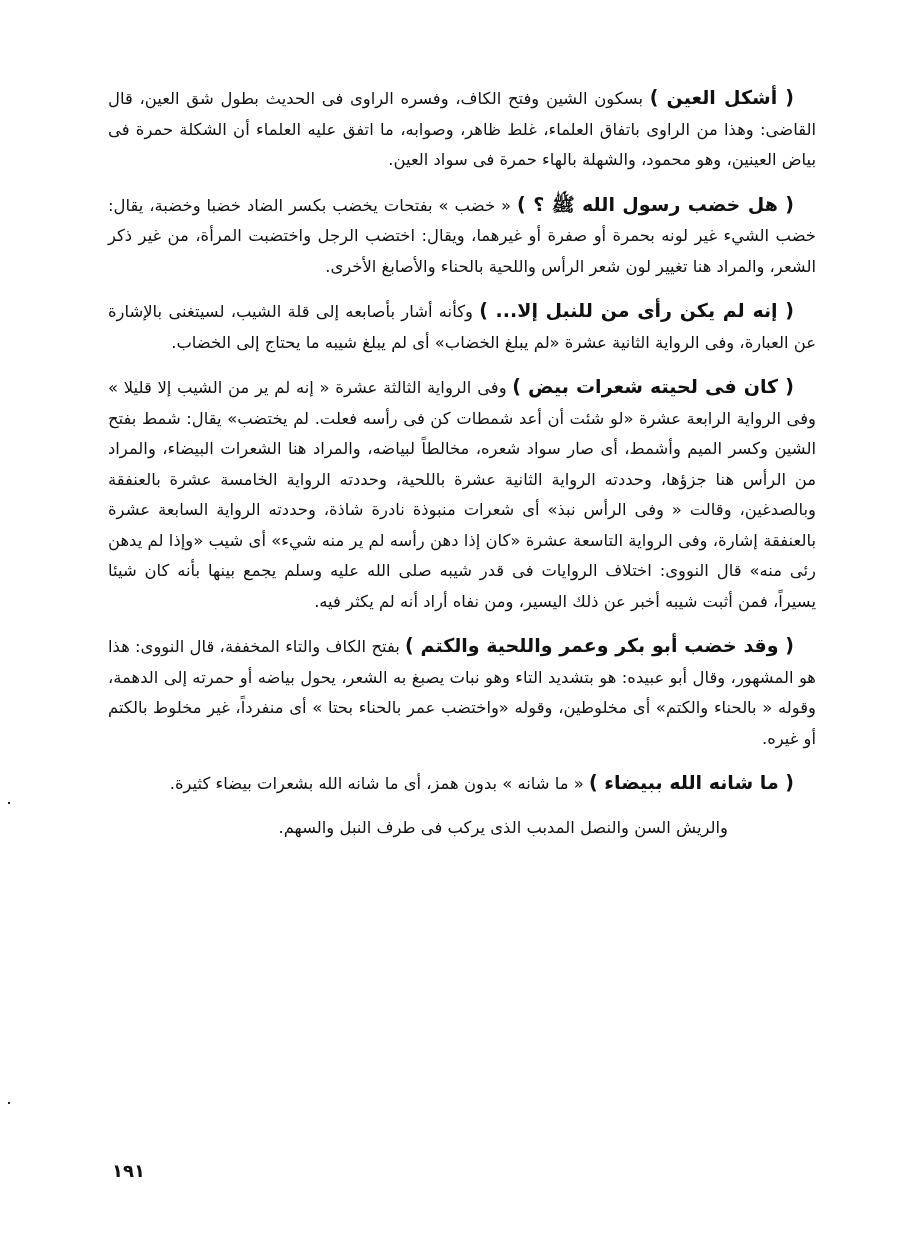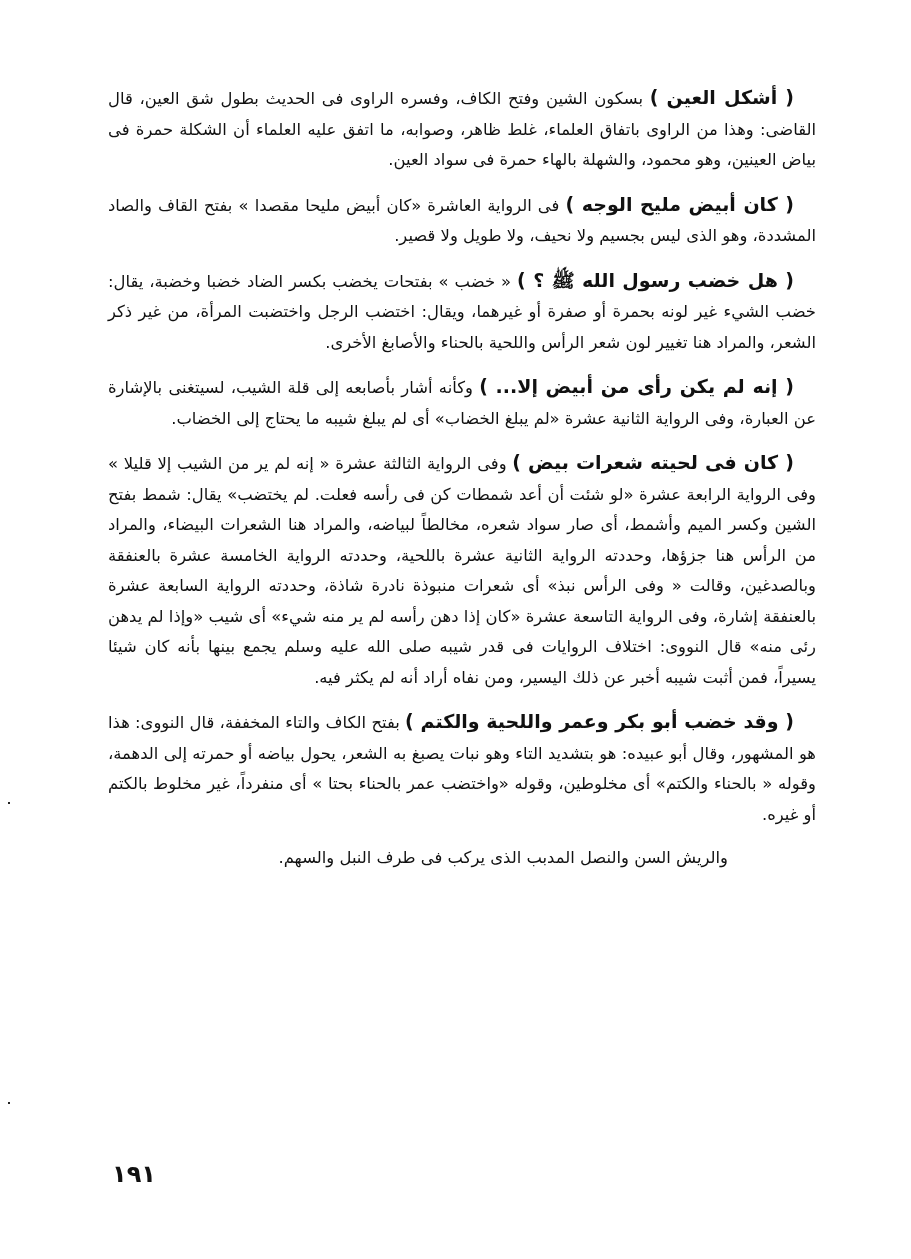--- a/index.html
+++ b/index.html
@@ -41,66 +41,66 @@
       padding-right: 88px;
       text-align: right;
     }
     .entry.first-line {
       text-indent: 22px;
     }
     .page-number {
       position: absolute;
       left: 112px;
       top: 1160px;
-      font-size: 24px;
+      font-size: 18px;
       font-weight: bold;
       letter-spacing: 4px;
       direction: rtl;
     }
     .scan-mark {
       position: absolute;
       background: #222;
     }
   </style>
 </head>
 <body>
 
 <div class="page">
 
   <p class="entry first-line">
     <span class="lemma">( <span>أشكل العين</span> )</span>
     <span>بسكون الشين وفتح الكاف، وفسره الراوى فى الحديث بطول شق العين، قال القاضى: وهذا من الراوى باتفاق العلماء، غلط ظاهر، وصوابه، ما اتفق عليه العلماء أن الشكلة حمرة فى بياض العينين، وهو محمود، والشهلة بالهاء حمرة فى سواد العين.</span>
   </p>
 
 
-  <p class="entry first-line">
-    <span class="lemma">( <span>كان أبيض مليح الوجه</span> )</span>
-    <span>فى الرواية العاشرة «كان أبيض مليحا مقصدا » بفتح القاف والصاد المشددة، وهو الذى ليس بجسيم ولا نحيف، ولا طويل ولا قصير.</span>
-  </p>
 
   <p class="entry first-line">
     <span class="lemma">( <span>هل خضب رسول الله ﷺ ؟</span> )</span>
     <span>« خضب » بفتحات يخضب بكسر الضاد خضبا وخضبة، يقال: خضب الشيء غير لونه بحمرة أو صفرة أو غيرهما، ويقال: اختضب الرجل واختضبت المرأة، من غير ذكر الشعر، والمراد هنا تغيير لون شعر الرأس واللحية بالحناء والأصابغ الأخرى.</span>
   </p>
 
   <p class="entry first-line">
-    <span class="lemma">( <span>إنه لم يكن رأى من أبيض إلا...</span> )</span>
+    <span class="lemma">( <span>إنه لم يكن رأى من للنبل إلا...</span> )</span>
     <span>وكأنه أشار بأصابعه إلى قلة الشيب، لسيتغنى بالإشارة عن العبارة، وفى الرواية الثانية عشرة «لم يبلغ الخضاب» أى لم يبلغ شيبه ما يحتاج إلى الخضاب.</span>
   </p>
 
   <p class="entry first-line">
     <span class="lemma">( <span>كان فى لحيته شعرات بيض</span> )</span>
     <span>وفى الرواية الثالثة عشرة « إنه لم ير من الشيب إلا قليلا » وفى الرواية الرابعة عشرة «لو شئت أن أعد شمطات كن فى رأسه فعلت. لم يختضب» يقال: شمط بفتح الشين وكسر الميم وأشمط، أى صار سواد شعره، مخالطاً لبياضه، والمراد هنا الشعرات البيضاء، والمراد من الرأس هنا جزؤها، وحددته الرواية الثانية عشرة باللحية، وحددته الرواية الخامسة عشرة بالعنفقة وبالصدغين، وقالت « وفى الرأس نبذ» أى شعرات منبوذة نادرة شاذة، وحددته الرواية السابعة عشرة بالعنفقة إشارة، وفى الرواية التاسعة عشرة «كان إذا دهن رأسه لم ير منه شيء» أى شيب «وإذا لم يدهن رئى منه» قال النووى: اختلاف الروايات فى قدر شيبه صلى الله عليه وسلم يجمع بينها بأنه كان شيئا يسيراً، فمن أثبت شيبه أخبر عن ذلك اليسير، ومن نفاه أراد أنه لم يكثر فيه.</span>
   </p>
 
   <p class="entry first-line">
     <span class="lemma">( <span>وقد خضب أبو بكر وعمر واللحية والكتم</span> )</span>
     <span>بفتح الكاف والتاء المخففة، قال النووى: هذا هو المشهور، وقال أبو عبيده: هو بتشديد التاء وهو نبات يصبغ به الشعر، يحول بياضه أو حمرته إلى الدهمة، وقوله « بالحناء والكتم» أى مخلوطين، وقوله «واختضب عمر بالحناء بحتا » أى منفرداً، غير مخلوط بالكتم أو غيره.</span>
   </p>
 
+  <p class="entry centered">
+    <span class="lemma">( <span>ما شانه الله ببيضاء</span> )</span>
+    <span>« ما شانه » بدون همز، أى ما شانه الله بشعرات بيضاء كثيرة.</span>
+  </p>
 
 
   <p class="entry indented">والريش السن والنصل المدبب الذى يركب فى طرف النبل والسهم.</p>
 </div>
 
 <div class="page-number">١٩١</div>
 
 <div class="scan-mark" style="left:8px; top:1102px; width:2px; height:2px;"></div>
 <div class="scan-mark" style="left:8px; top:802px; width:2px; height:2px;"></div>
 

